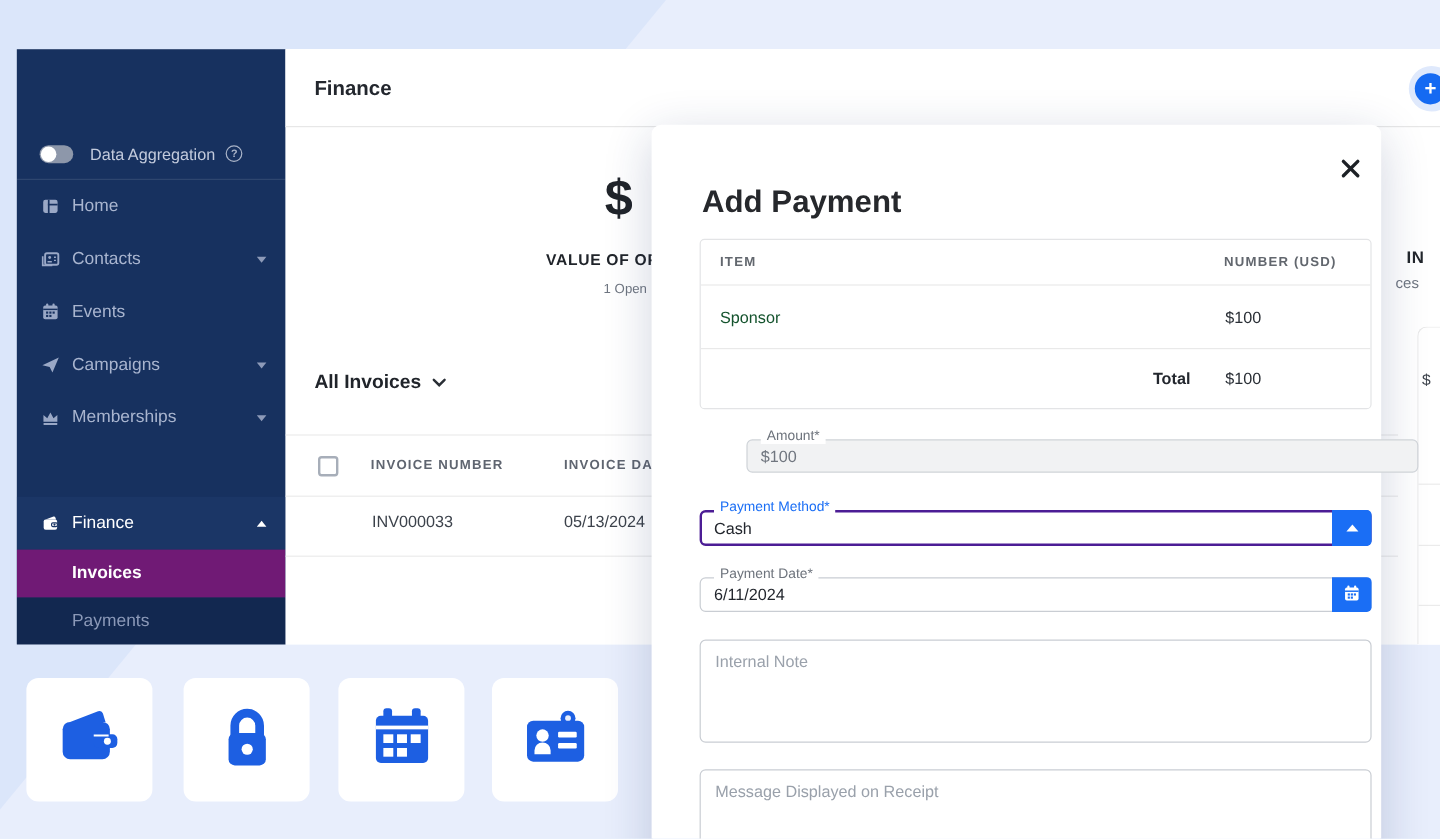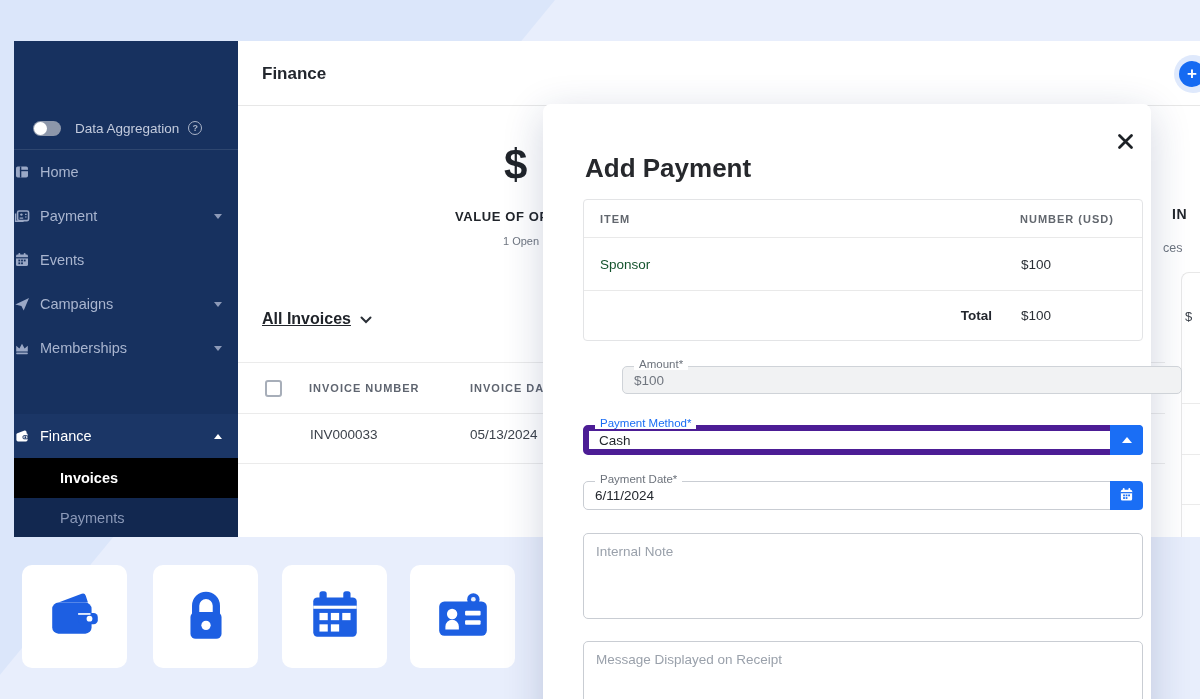--- a/index.html
+++ b/index.html
@@ -25,55 +25,55 @@
                 border-bottom:1px solid rgba(255,255,255,.10);
                 display:flex; align-items:center; padding-left:19px; }
   .toggle { position:relative; width:28px; height:15px; background:#8d97aa; border-radius:8px; cursor:pointer; flex:0 0 auto; }
   .toggle .knob { position:absolute; left:1px; top:1px; width:13px; height:13px; background:#fff; border-radius:50%; }
   .toggle-label { color:#c3cbdd; font-size:13.5px; margin-left:14px; }
   .help-badge { width:14px; height:14px; border:1.5px solid #aab4c8; border-radius:50%;
                 color:#aab4c8; font-size:9px; font-weight:bold; display:flex; align-items:center; justify-content:center;
                 margin-left:9px; cursor:pointer; }
 
   .nav-item { position:absolute; left:0; width:224px; height:44px; display:flex; align-items:center;
-              color:#a9b5cf; cursor:pointer; }
+              padding-left:20px; color:#a9b5cf; cursor:pointer; }
   .nav-item .ic { width:16px; height:16px; margin-right:10px; color:#9aa8c6; display:flex; align-items:center; }
   .nav-item .lbl { font-size:14.5px; }
   .nav-item .chev { position:absolute; right:16px; }
   .nav-item.active { color:#fff; background:#1b3666; }
   .nav-item.active .ic { color:#fff; }
   .tri-down { width:0; height:0; border-left:4px solid transparent; border-right:4px solid transparent; border-top:5px solid #8d9ab8; }
   .tri-up   { width:0; height:0; border-left:4px solid transparent; border-right:4px solid transparent; border-bottom:5px solid #fff; }
   .sub-item { position:absolute; left:0; width:224px; display:flex; align-items:center; padding-left:46px; cursor:pointer; }
-  .sub-invoices { top:417px; height:40px; background:#000000; color:#fff; font-weight:bold; font-size:14.5px; }
+  .sub-invoices { top:417px; height:40px; background:#701a75; color:#fff; font-weight:bold; font-size:14.5px; }
   .sub-payments { top:457px; height:39px; background:#122850; color:#8b99b8; font-size:14.5px; }
 
   
   .main { position:absolute; left:224px; top:0; width:962px; height:496px; background:#fff; }
   .m-header { position:absolute; left:0; top:0; width:962px; height:65px; background:#fff; border-bottom:1px solid #e7e7e7; }
   .page-title { position:absolute; left:24px; top:23px; font-size:17px; font-weight:bold; color:#23272e; }
   .add-halo { position:absolute; left:936px; top:14px; width:38px; height:38px; border-radius:50%; background:#dfe9fc; }
   .add-btn { position:absolute; left:941px; top:20px; width:26px; height:26px; border-radius:50%; background:#156af2;
              color:#fff; font-size:17px; font-weight:bold; display:flex; align-items:center; justify-content:center; cursor:pointer; }
 
   .stat-dollar { position:absolute; left:266px; top:100px; font-size:42px; font-weight:bold; color:#20242a; }
   .stat-label { position:absolute; left:217px; top:168px; font-size:13px; font-weight:bold; color:#20242a; letter-spacing:.6px; white-space:nowrap; }
   .stat-sub { position:absolute; left:265px; top:194px; font-size:11px; color:#6f7681; white-space:nowrap; }
 
   .filter { position:absolute; left:24px; top:269px; display:flex; align-items:center; gap:9px; cursor:pointer; }
-  .filter .f-lbl { font-size:16px; font-weight:bold; color:#20242a;text-decoration:underline; }
+  .filter .f-lbl { font-size:16px; font-weight:bold; color:#20242a; }
 
   .t-line { position:absolute; left:0; width:927px; height:1px; background:#ebebeb; }
   .checkbox { position:absolute; left:27px; top:339px; width:17px; height:17px; border:2px solid #a7aeb9; border-radius:3px; background:#fff; cursor:pointer; }
   .col-h { position:absolute; font-size:11px; font-weight:bold; color:#5f6570; letter-spacing:1px; top:341px; white-space:nowrap; }
   .cell { position:absolute; font-size:13.5px; color:#3c424b; top:386px; white-space:nowrap; }
 
   
   .frag-title { position:absolute; left:934px; top:165px; font-size:14px; font-weight:bold; color:#22262c; letter-spacing:.5px; }
-  .frag-sub { position:absolute; left:925px; top:200px; font-size:12.5px; color:#6f7681; }
+  .frag-sub { position:absolute; left:925px; top:188px; font-size:12.5px; color:#6f7681; }
   .side-card { position:absolute; left:943px; top:231px; width:60px; height:265px; background:#fff;
                border:1px solid #e8e8e8; border-radius:8px 0 0 0; border-right:none; border-bottom:none; }
   .sc-line { position:absolute; left:0; width:60px; height:1px; background:#ebebeb; }
   .frag-amount { position:absolute; left:947px; top:268px; font-size:13px; color:#3c424b; }
 
   
   .modal { position:absolute; left:543px; top:104px; width:608px; height:660px; background:#fff;
            border-radius:8px; box-shadow:0 10px 40px rgba(23,43,99,.20); }
   .close-btn { position:absolute; right:13px; top:26px; width:26px; height:26px; cursor:pointer;
                display:flex; align-items:center; justify-content:center; }
@@ -92,21 +92,21 @@
   .it-c-totallbl { position:absolute; left:352px; top:17px; width:56px; text-align:right; font-size:13.5px; font-weight:bold; color:#23272e; }
   .it-c-totalamt { position:absolute; left:437px; top:17px; font-size:13.5px; color:#2a2f36; }
 
   .field { position:absolute; left:40px; width:560px; }
   .field input { width:100%; height:100%; border:1px solid #c9cdd3; border-radius:5px; padding:0 11px;
                  font-family:inherit; font-size:13.5px; color:#23272e; outline:none; background:#fff; }
   .f-label { position:absolute; top:-8px; left:12px; background:#fff; padding:0 5px; font-size:11.5px; color:#6d737c; z-index:2; }
   .f-amount { top:262px; height:28px;margin-left:39px; }
   .f-amount input { background:#f1f2f3; color:#70767f; border-color:#cfd3d8; }
   .f-method { top:321px; height:30px; }
-  .f-method input { border:6px solid #4c1d95; padding:0 10px; }
+  .f-method input { border:2px solid #4c1d95; padding:0 10px; }
   .f-method .f-label { color:#1a6ef5; }
   .f-date { top:377px; height:29px; }
   .side-btn { position:absolute; right:0; top:0; bottom:0; width:33px; background:#1a6ef5; border:none; cursor:pointer;
               border-radius:0 4px 4px 0; display:flex; align-items:center; justify-content:center; }
   .tri-up-white { width:0; height:0; border-left:5px solid transparent; border-right:5px solid transparent; border-bottom:6px solid #fff; }
 
   .field textarea { width:100%; height:100%; border:1px solid #c9cdd3; border-radius:5px; padding:10px 12px;
                     font-family:inherit; font-size:13.5px; color:#23272e; resize:none; outline:none; }
   .field textarea::placeholder, .field input::placeholder { color:#9aa1ab; }
   .f-note { top:429px; height:86px; }
@@ -148,21 +148,21 @@
 
       <div class="nav-item" style="top:153px">
         <span class="ic">
           <svg width="16" height="16" viewBox="0 0 16 16" fill="none" stroke="currentColor">
               <rect x="3.6" y="3" width="11" height="9.6" rx="1.5" stroke-width="1.6"></rect>
               <path d="M1.6 5.6 v7.6 h8" stroke-width="1.4"></path>
               <circle cx="7.4" cy="6.6" r="1.2" fill="currentColor" stroke="none"></circle>
               <path d="M5.6 10.2 h3.6 M11 6.4 h1.6 M11 9 h1.6" stroke-width="1.2"></path>
             </svg>
         </span>
-        <span class="lbl">Payment</span>
+        <span class="lbl">Contacts</span>
         <span class="chev tri-down"></span>
       </div>
 
       <div class="nav-item" style="top:197px">
         <span class="ic">
           <svg width="16" height="16" viewBox="0 0 16 16">
               <rect x="4.4" y="1" width="1.9" height="3.4" rx="0.9" fill="currentColor"></rect>
               <rect x="9.7" y="1" width="1.9" height="3.4" rx="0.9" fill="currentColor"></rect>
               <rect x="2" y="2.6" width="12" height="11.4" rx="1.6" fill="currentColor"></rect>
               <rect x="2" y="5.2" width="12" height="1.2" fill="#17315f"></rect>

